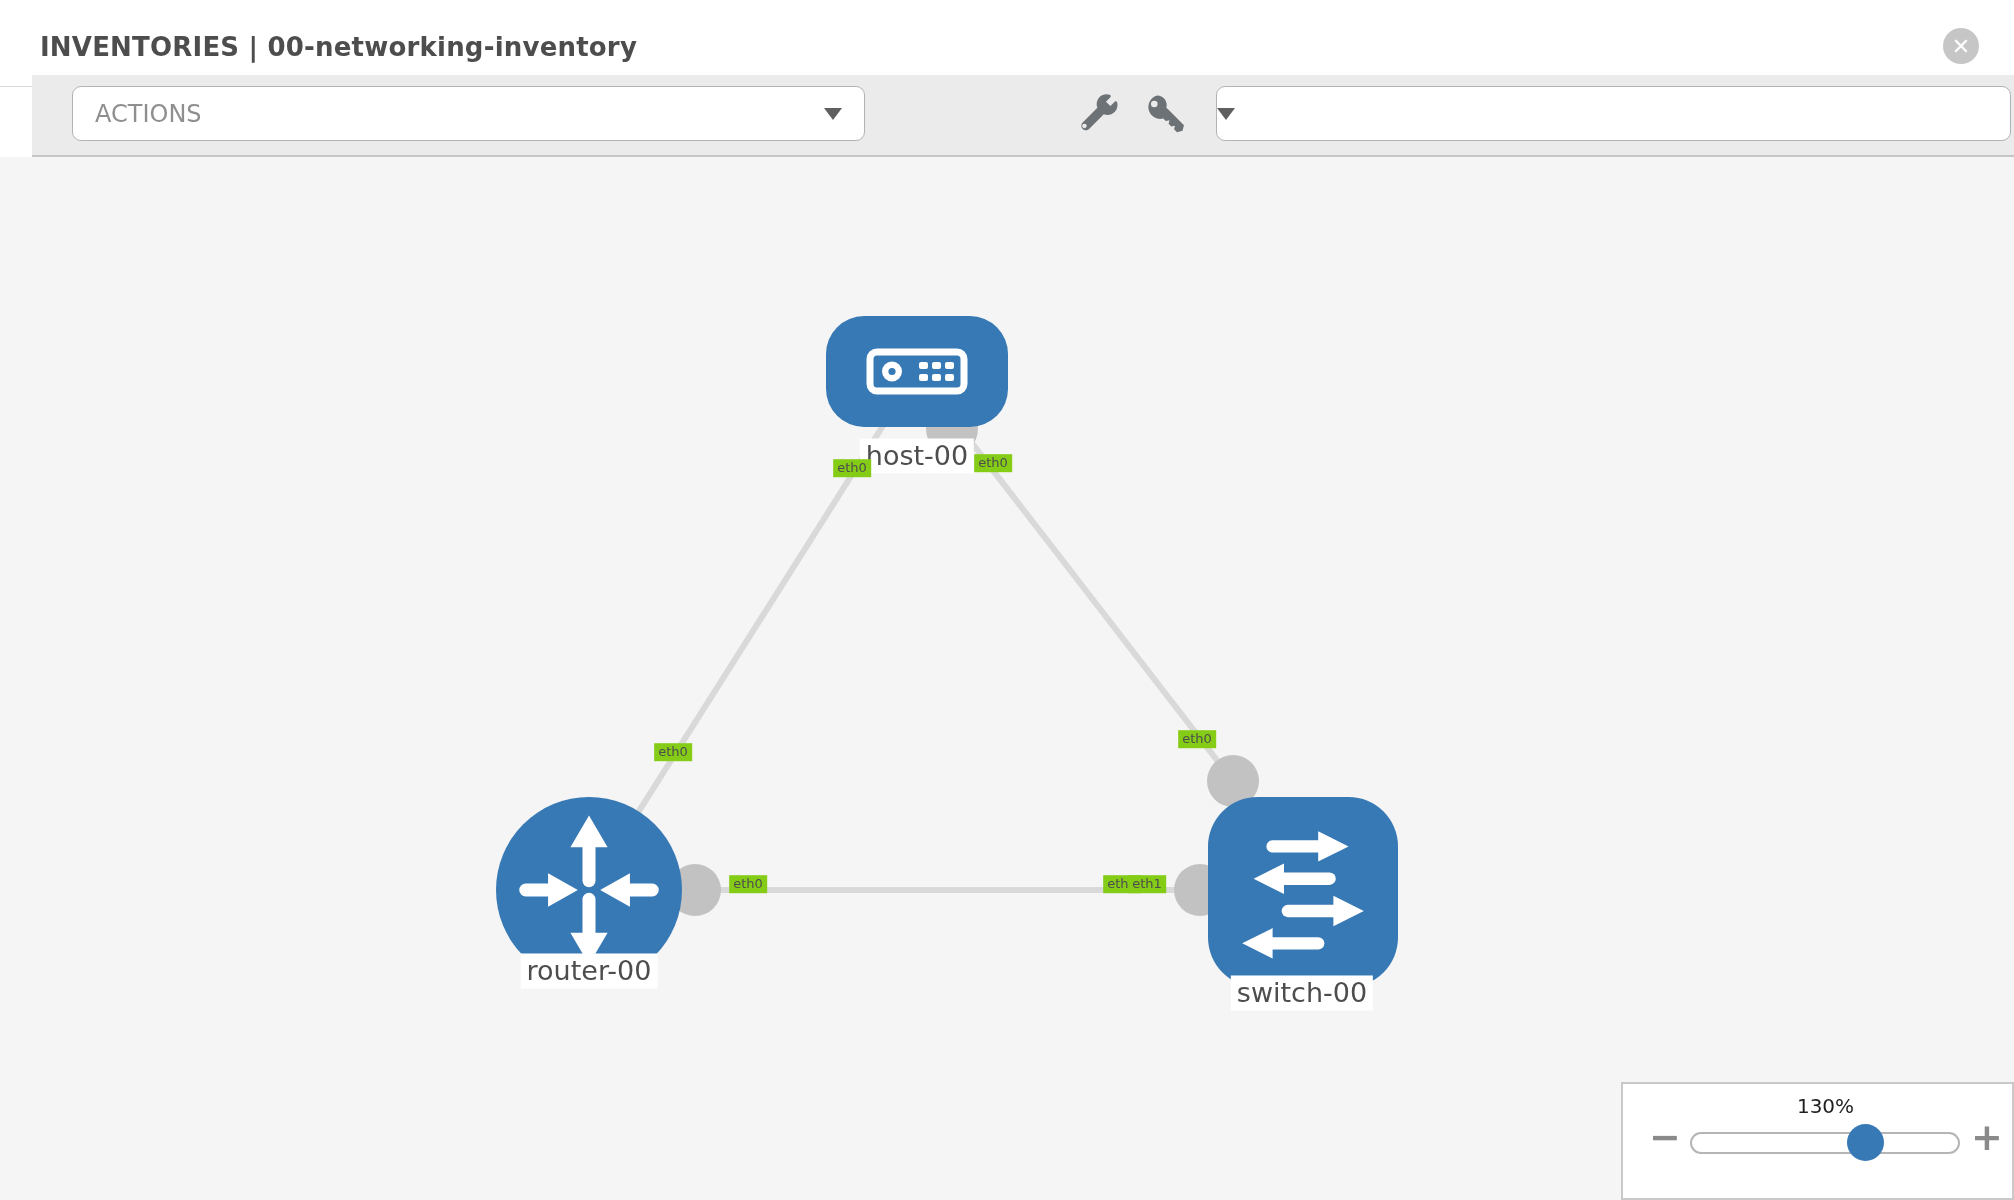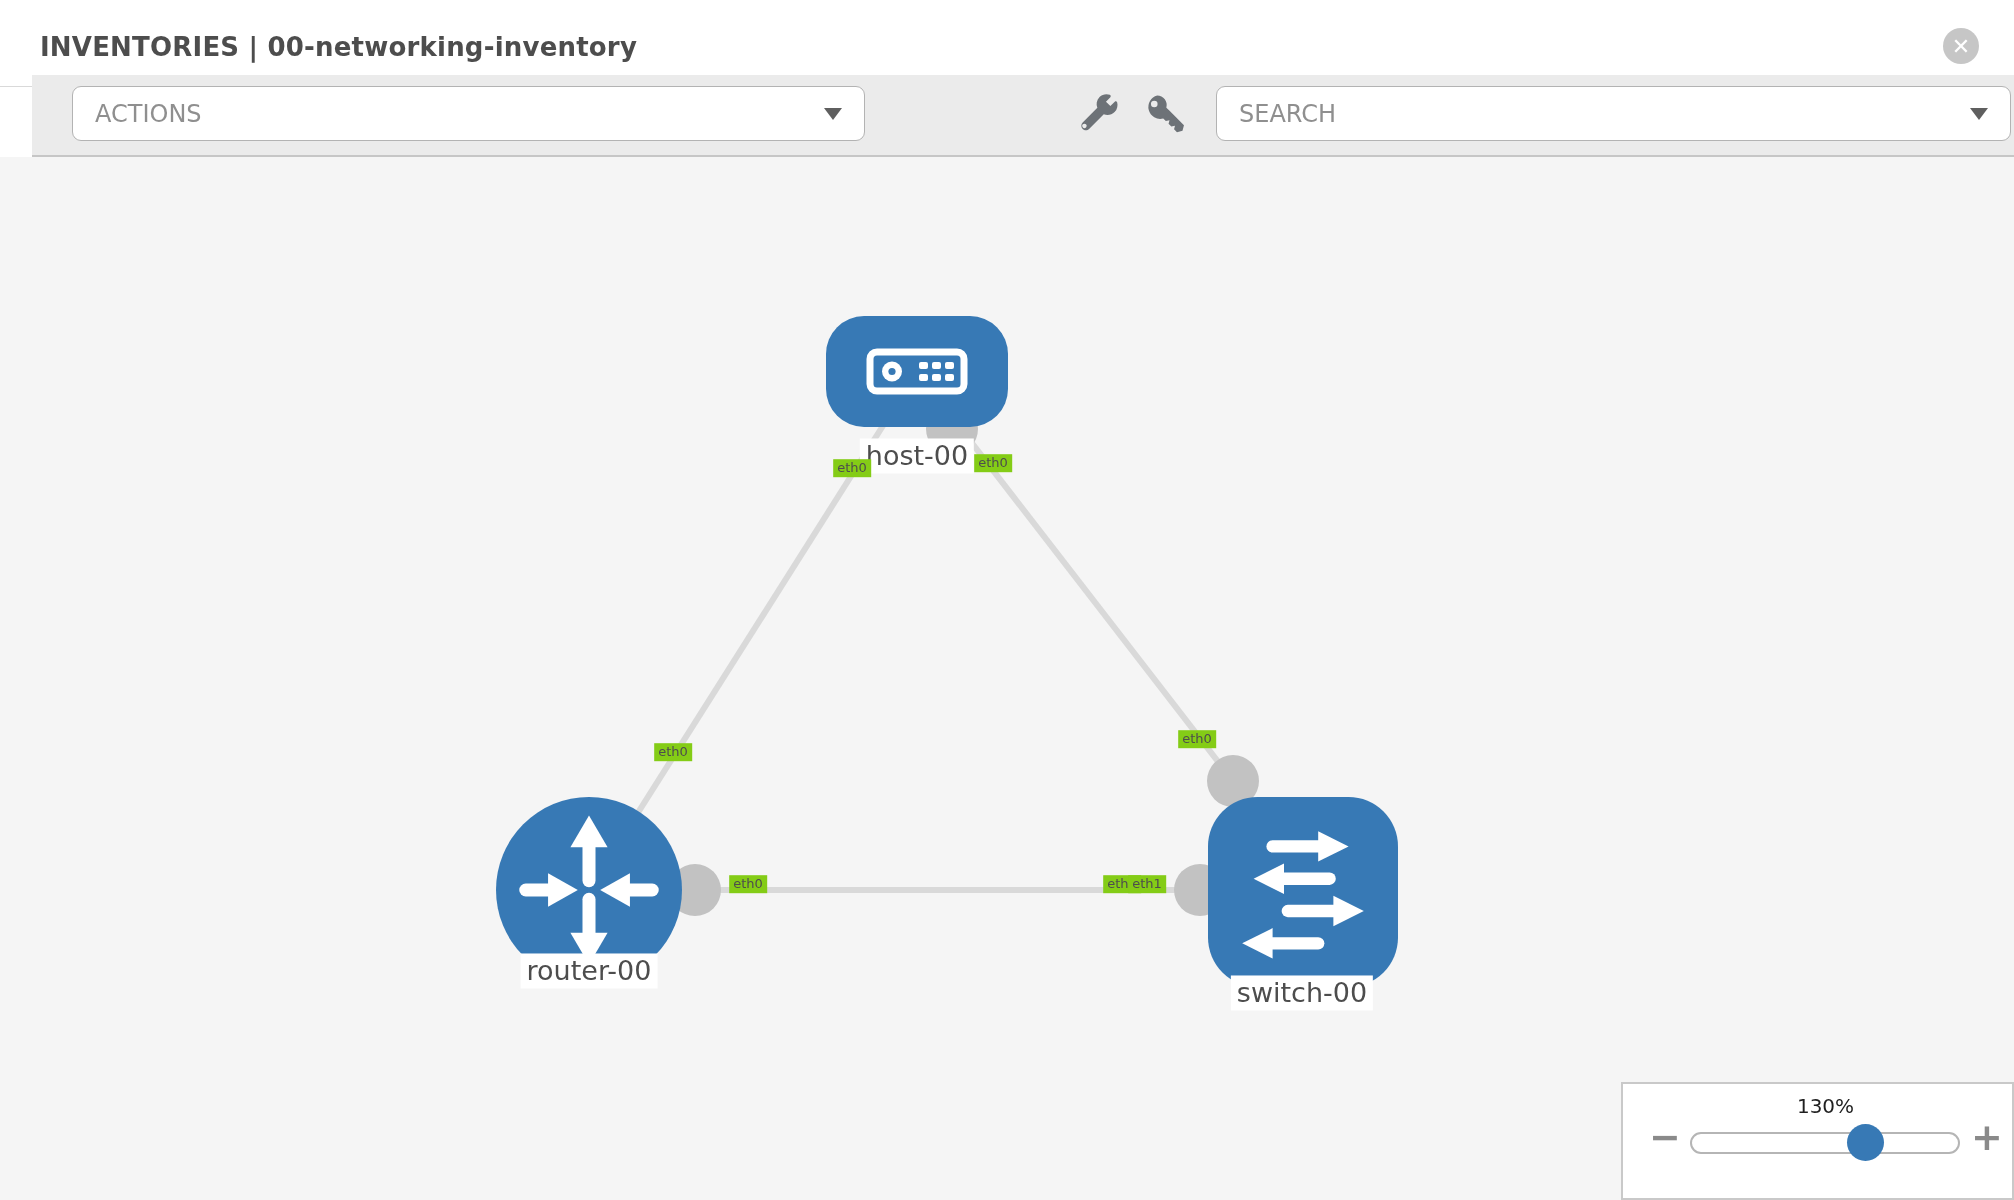--- a/index.html
+++ b/index.html
@@ -108,21 +108,20 @@
     </svg>
   </div>
 
   <div class="tool-icon key-icon">
     <svg viewBox="0 0 24 24">
       <path d="M7.2 2.5a5.2 5.2 0 0 1 5 6.6l1.6 1.6 8 8-.8 3-3 .8-1.6-1.6.5-2-2 .5-1.5-1.5.5-2-2 .5-1.4-1.4A5.2 5.2 0 1 1 7.2 2.5zM5.6 5.3a1.8 1.8 0 1 0 1.8 1.8 1.8 1.8 0 0 0-1.8-1.8z"></path>
     </svg>
   </div>
 
   <div class="select-box search-box">
-    <span class="label">SEARCH</span>
     <span class="caret"></span>
   </div>
 </div>
 
 <div class="canvas">
 
   <svg class="net-svg" width="2014" height="1043">
     <line x1="917" y1="215" x2="589" y2="733" stroke="#d9d9d9" stroke-width="6"></line>
     <line x1="917" y1="215" x2="1233" y2="624" stroke="#d9d9d9" stroke-width="6"></line>
     <line x1="589" y1="733" x2="1200" y2="733" stroke="#d9d9d9" stroke-width="6"></line>

